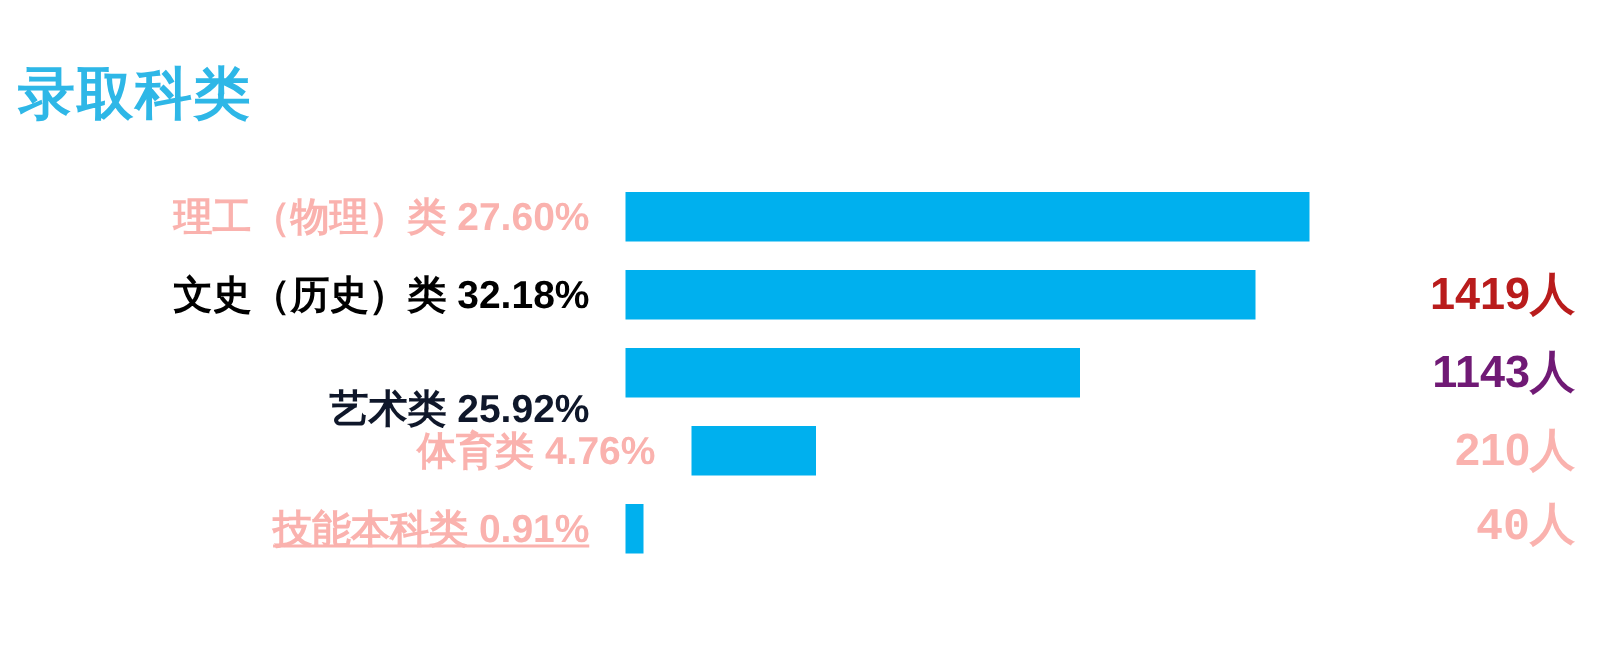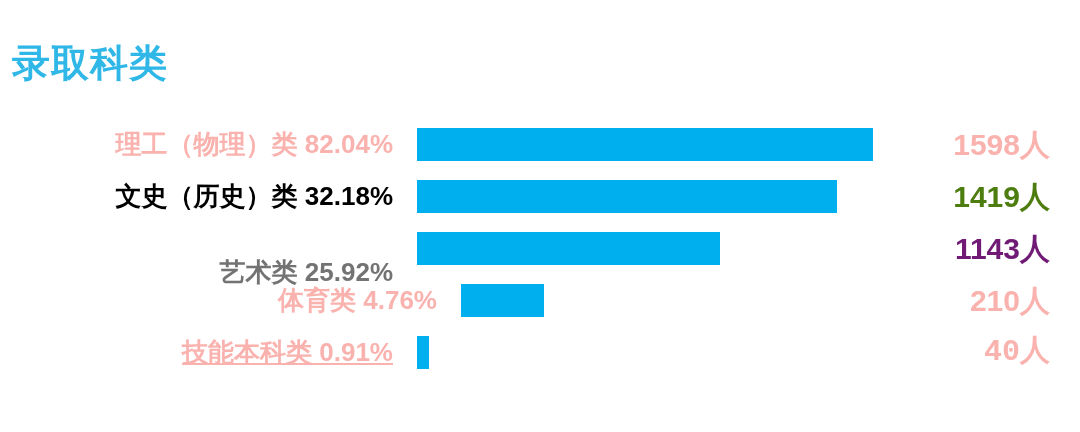--- a/index.html
+++ b/index.html
@@ -98,37 +98,36 @@
 </head>
 <body>
 
 <div class="page" style="background: rgb(255, 255, 255);">
 
   <div class="chart-title" style="color: rgb(46, 183, 231);">录取科类</div>
 
   <div class="chart-body">
 
     <div class="bar-row">
-      <div class="row-label" style="color: rgb(250, 178, 174);">理工（物理）类 82.04%</div>
+      <div class="row-label" style="color: rgb(250, 178, 174);">理工（物理）类 27.60%</div>
       <div class="bar-track">
         <span class="bar-fill" style="width: 456px; background: rgb(0, 176, 238);"></span>
       </div>
-      <div class="row-value" style="color: rgb(250, 178, 174);">1598人</div>
     </div>
 
     <div class="bar-row">
       <div class="row-label" style="color: #000000;">文史（历史）类 32.18%</div>
       <div class="bar-track">
         <span class="bar-fill" style="width: 420px; background: rgb(0, 176, 238);"></span>
       </div>
-      <div class="row-value" style="color: #4d7c0f;">1419人</div>
+      <div class="row-value" style="color: #b91c1c;">1419人</div>
     </div>
 
     <div class="bar-row">
-      <div class="row-label" style="color: #737373; margin-top: 48px;">艺术类 25.92%</div>
+      <div class="row-label" style="color: #0f172a; margin-top: 48px;">艺术类 25.92%</div>
       <div class="bar-track">
         <span class="bar-fill" style="width: 303px; background: rgb(0, 176, 238);"></span>
       </div>
       <div class="row-value" style="color: #701a75;">1143人</div>
     </div>
 
     <div class="bar-row">
       <div class="row-label" style="color: rgb(250, 178, 174); margin-left: 44px;">体育类 4.76%</div>
       <div class="bar-track">
         <span class="bar-fill" style="width: 83px; background: rgb(0, 176, 238);"></span>

